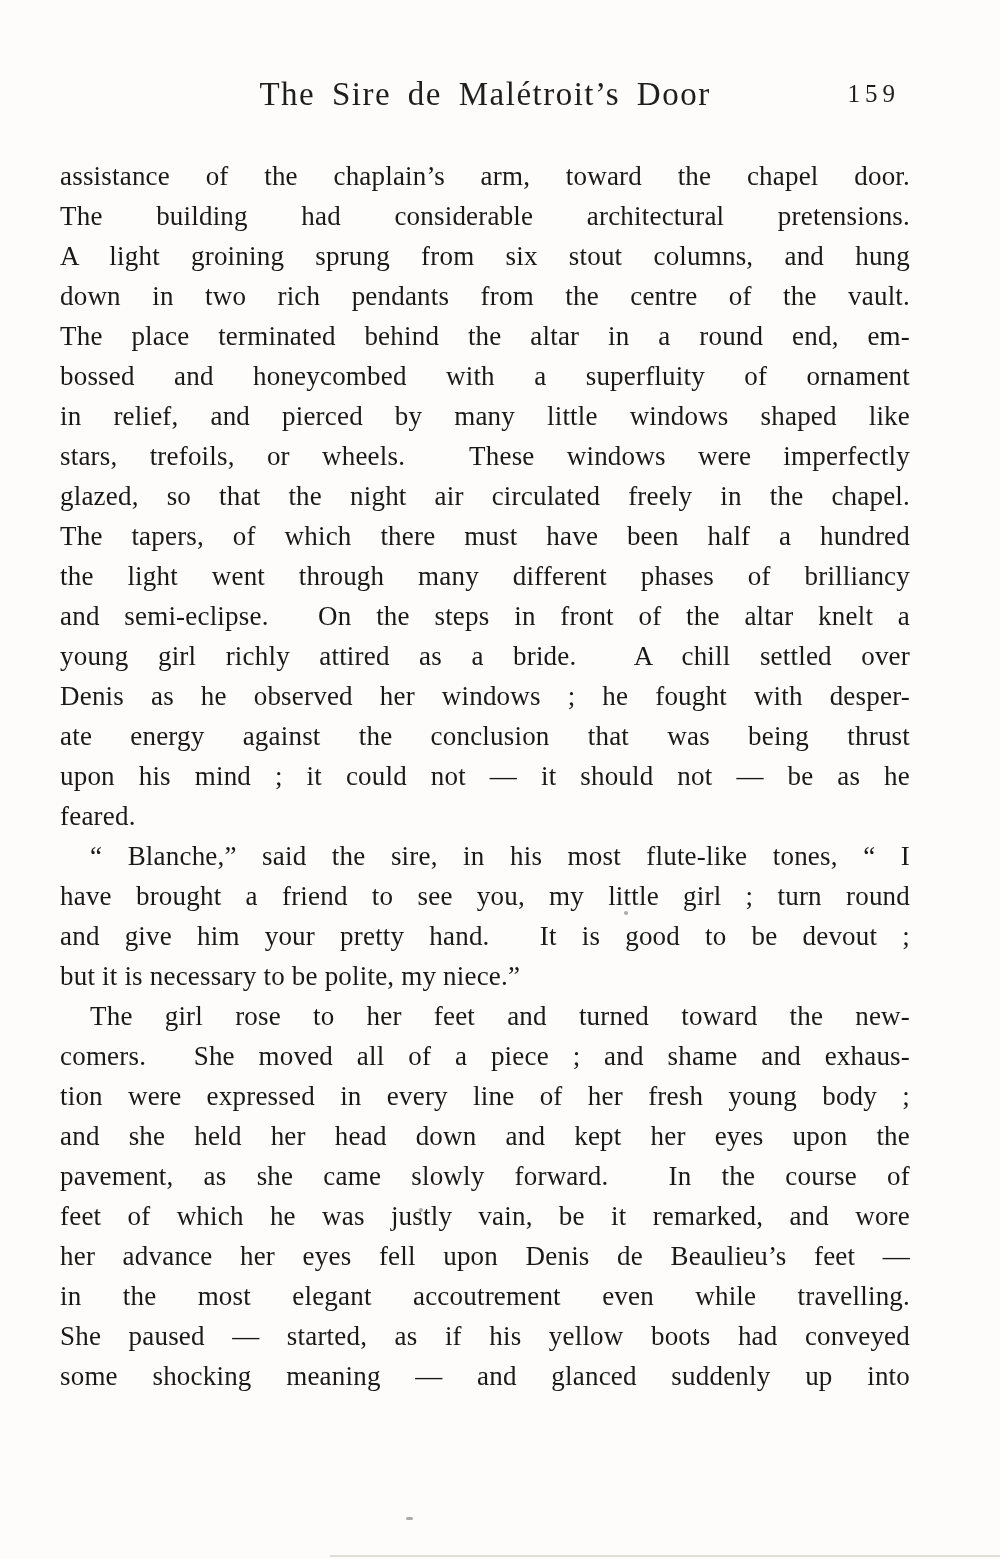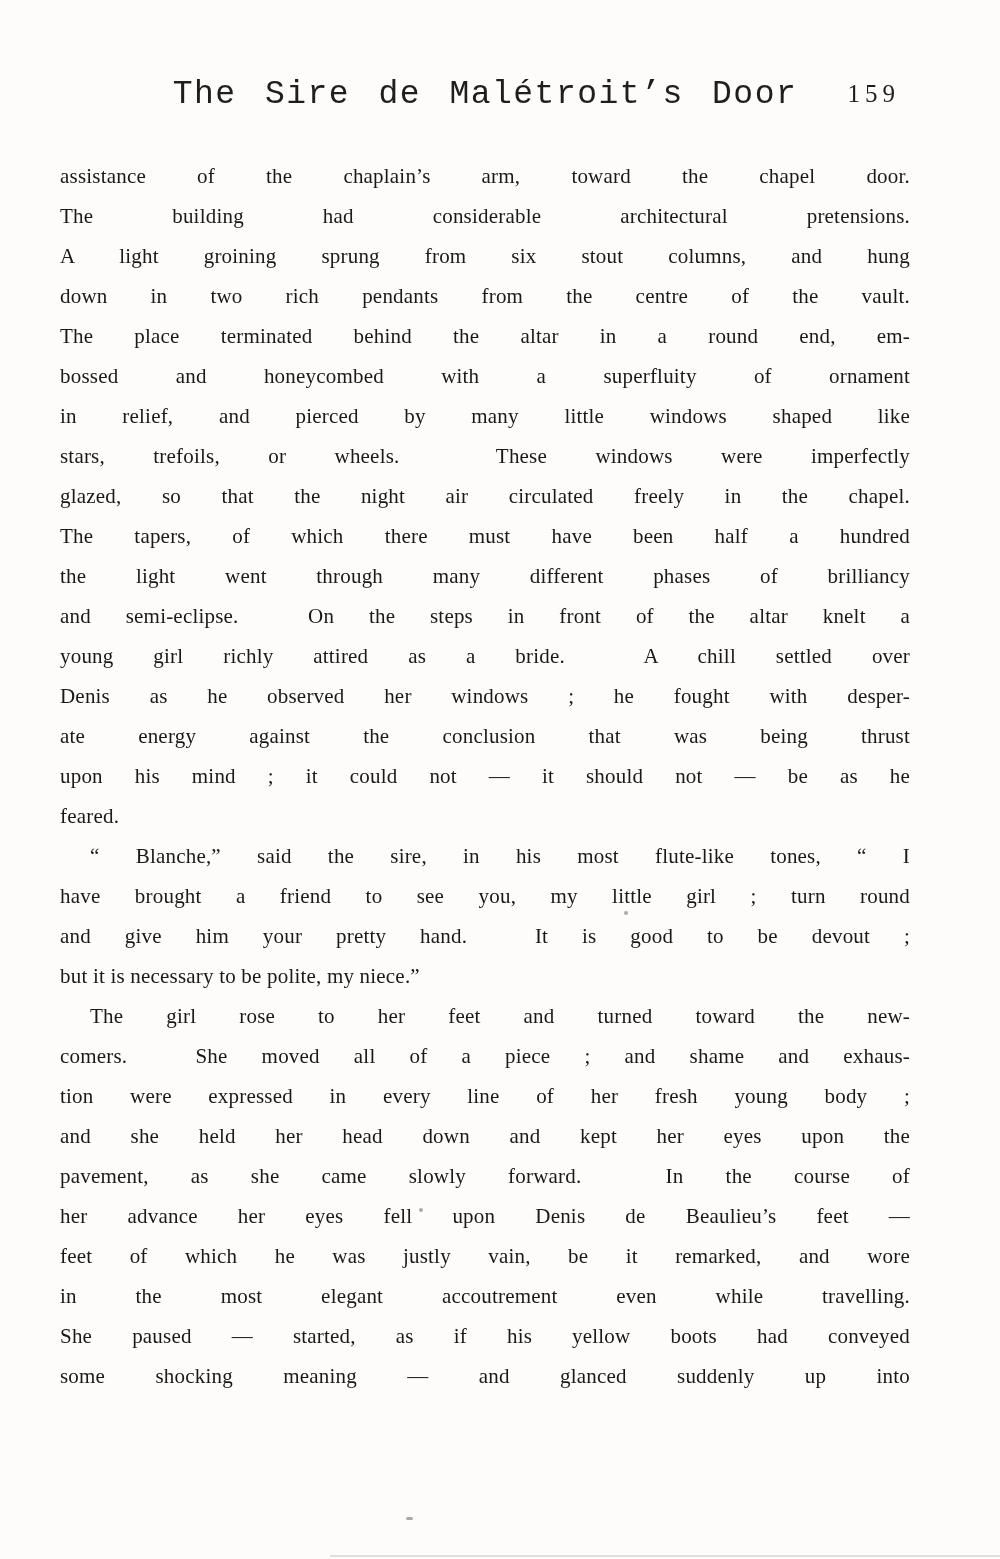--- a/index.html
+++ b/index.html
@@ -22,39 +22,38 @@
     left: 60px;
     width: 850px;
     height: 44px;
   }
   .running-title {
     text-align: center;
     font-size: 33px;
     letter-spacing: 1.5px;
     word-spacing: 7px;
     color: #201d1a;
-    font-family: Liberation Mono, monospace;
   }
   .page-number {
     position: absolute;
     right: 10px;
     top: 4px;
     font-size: 25px;
     letter-spacing: 5px;
     color: #201d1a;
   }
   .text-body {
     position: absolute;
     top: 156px;
     left: 60px;
     width: 850px;
   }
   .paragraph { margin: 0; }
   .line {
-    font-size: 21px;
+    font-size: 27px;
     line-height: 40px;
     letter-spacing: 0.2px;
     text-align: justify;
     text-align-last: justify;
     white-space: normal;
   }
   .line-last {
     text-align: right;
     text-align-last: left;
   }
@@ -115,22 +114,22 @@
         <div class="line">have brought a friend to see you, my little girl ; turn round</div>
         <div class="line">and give him your pretty hand.&nbsp; It is good to be devout ;</div>
         <div class="line line-last">but it is necessary to be polite, my niece.”</div>
       </div>
       <div class="paragraph">
         <div class="line line-first-indent">The girl rose to her feet and turned toward the new-</div>
         <div class="line">comers.&nbsp; She moved all of a piece ; and shame and exhaus-</div>
         <div class="line">tion were expressed in every line of her fresh young body ;</div>
         <div class="line">and she held her head down and kept her eyes upon the</div>
         <div class="line">pavement, as she came slowly forward.&nbsp; In the course of</div>
+        <div class="line">feet of which he was justly vain, be it remarked, and wore</div>
         <div class="line">her advance her eyes fell upon Denis de Beaulieu’s feet —</div>
-        <div class="line">feet of which he was justly vain, be it remarked, and wore</div>
         <div class="line">in the most elegant accoutrement even while travelling.</div>
         <div class="line">She paused — started, as if his yellow boots had conveyed</div>
         <div class="line">some shocking meaning — and glanced suddenly up into</div>
       </div>
     </main>
 
   <div class="speck speck-1"></div>
   <div class="speck speck-2"></div>
   <div class="speck speck-3"></div>
   <div class="scan-edge"></div>

